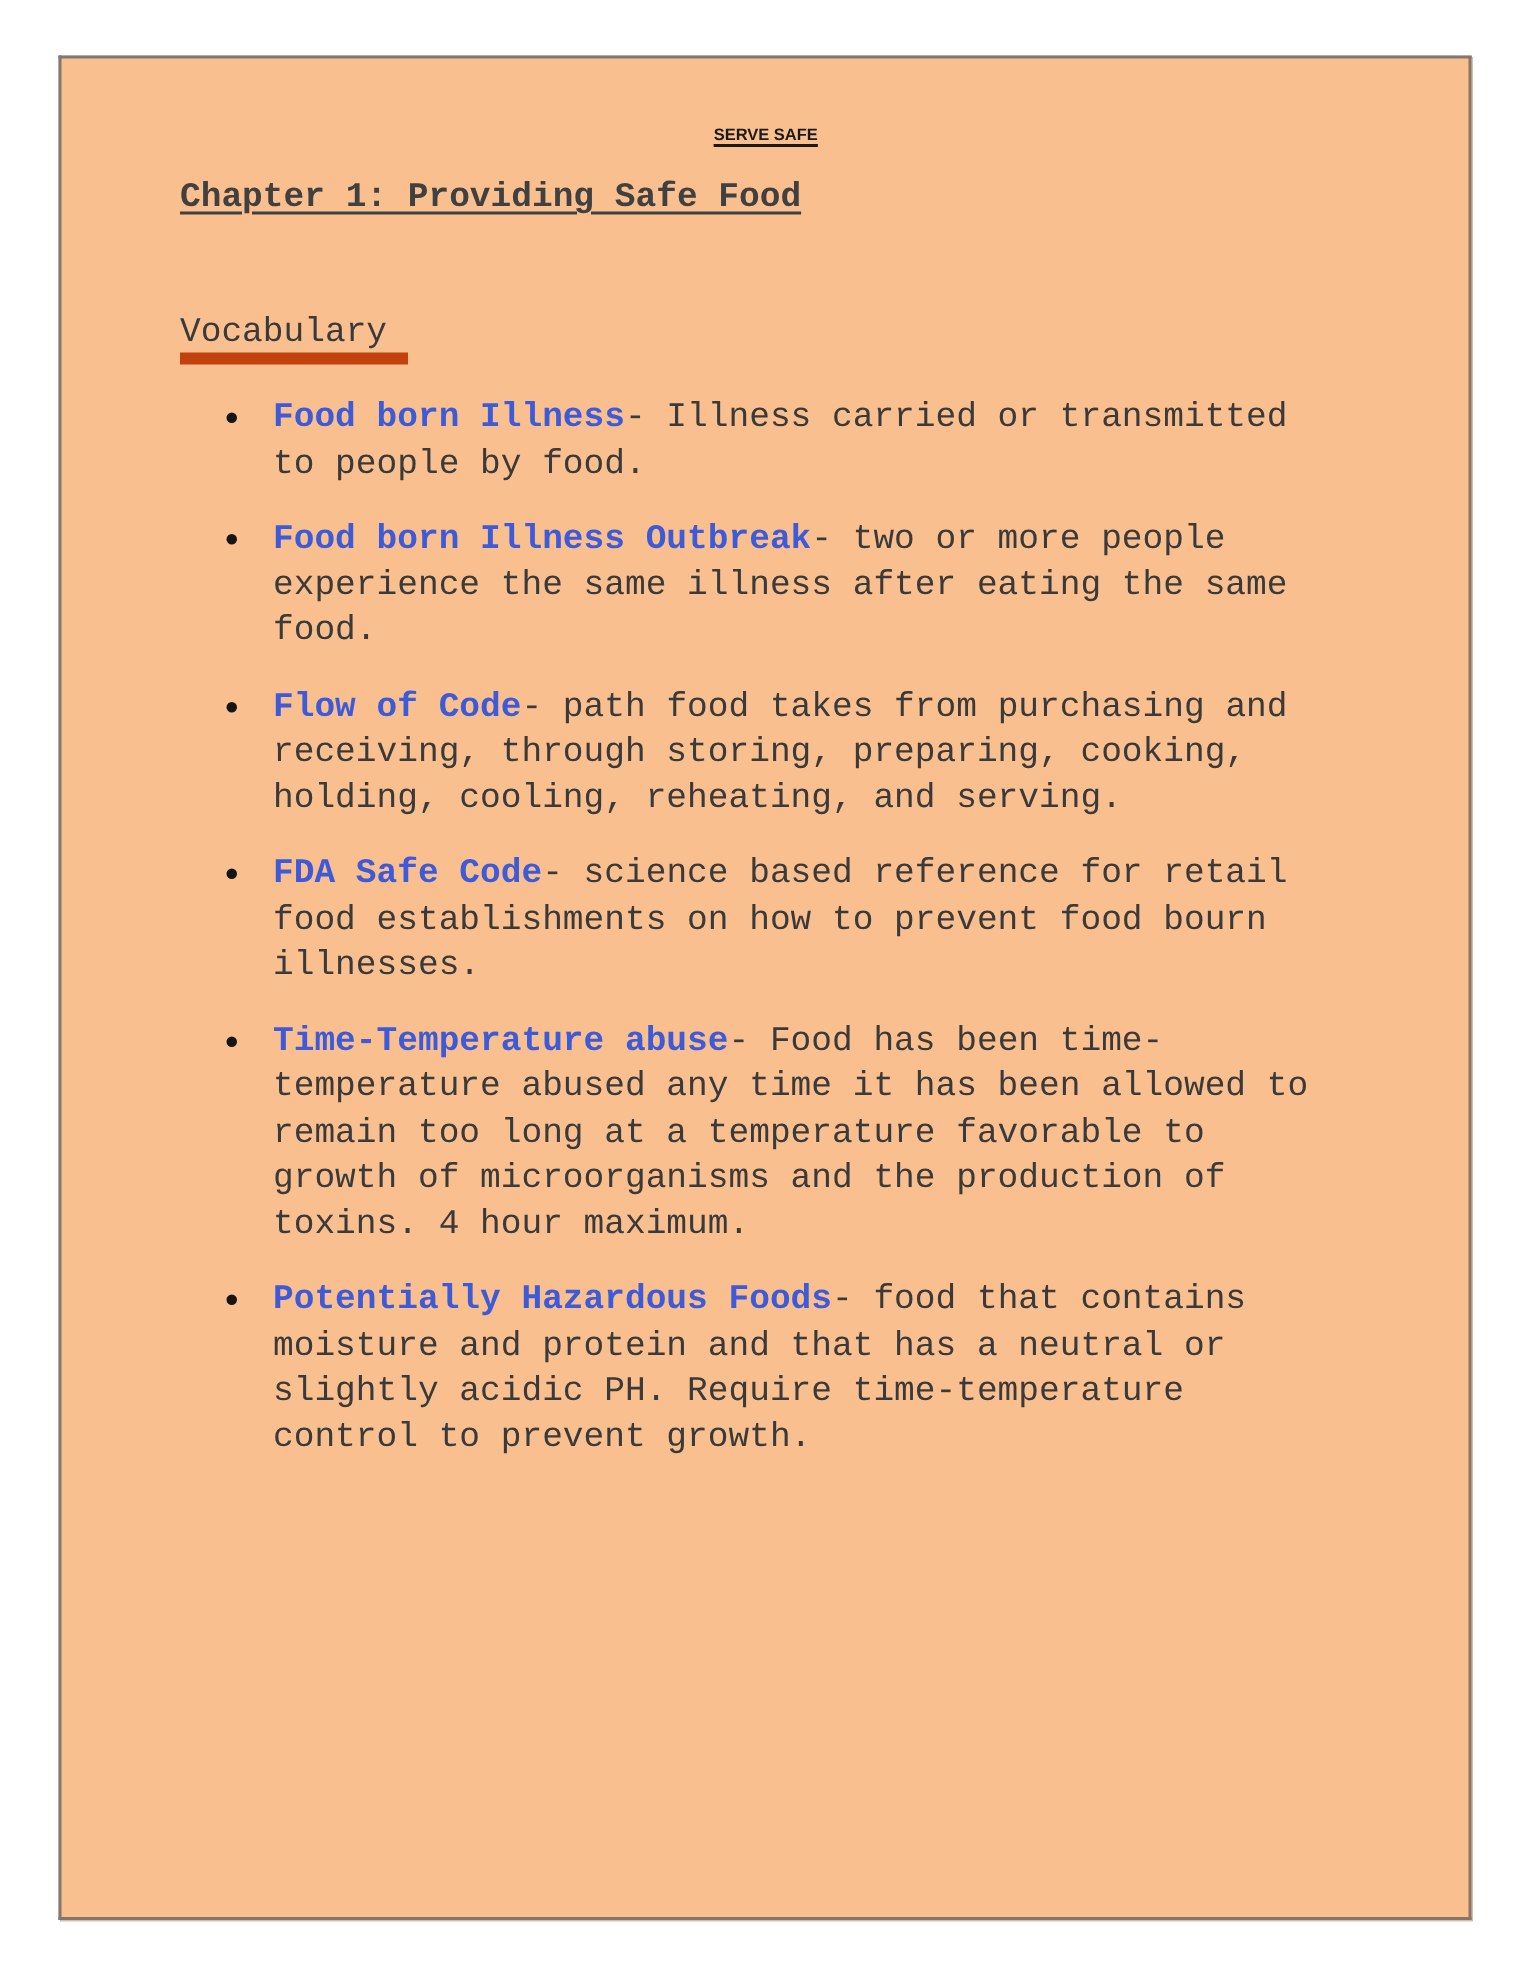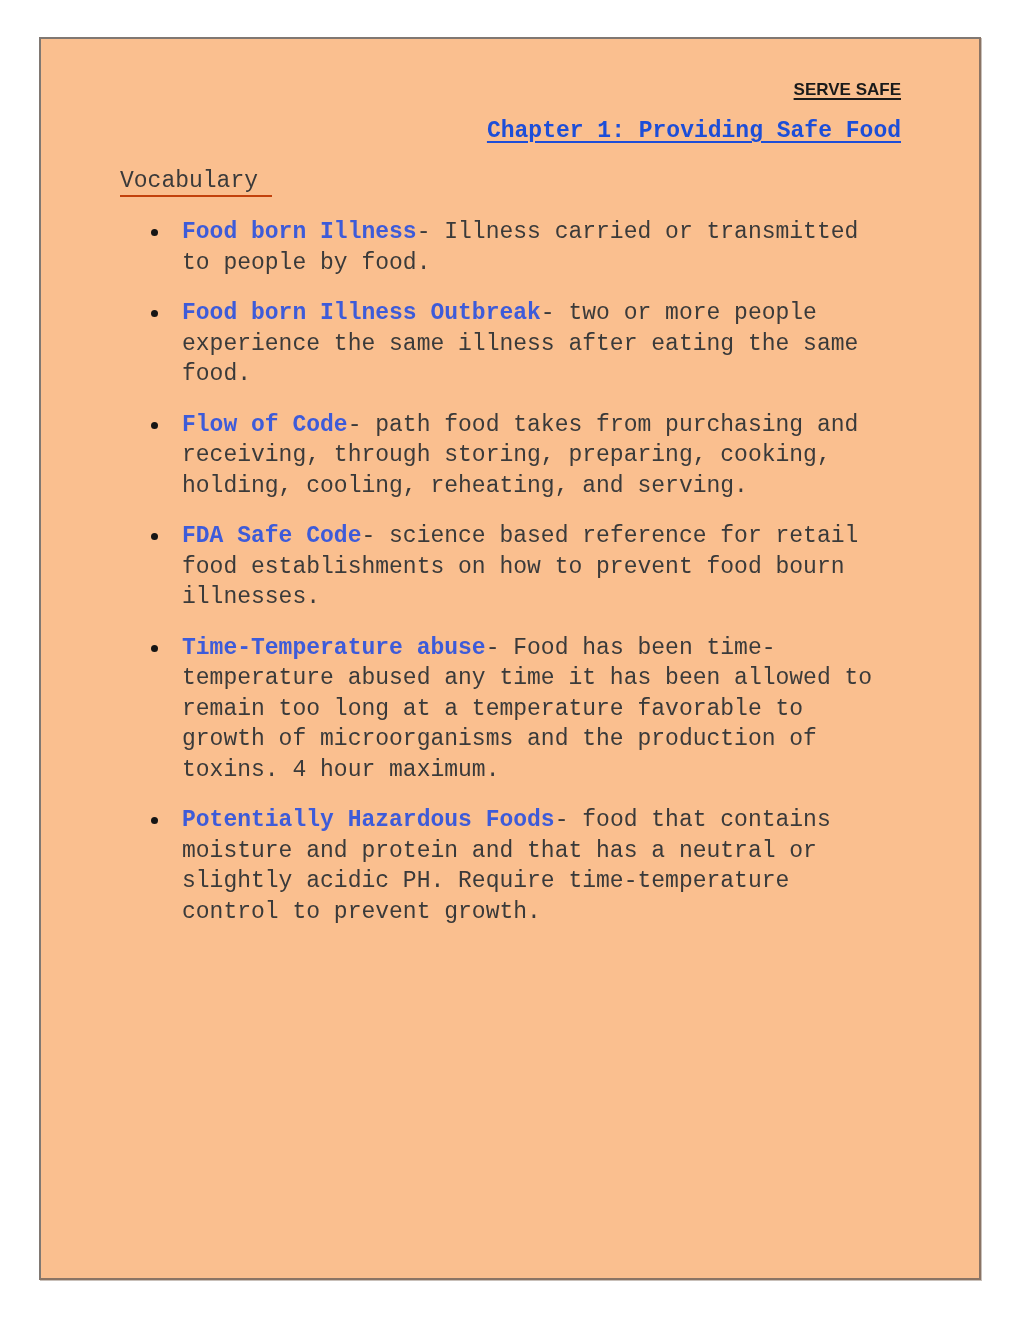--- a/index.html
+++ b/index.html
@@ -25,53 +25,53 @@
     height: 1243px;
     box-sizing: border-box;
     background: #FABF8F;
     border: 2px solid #807872;
     border-right-color: #8a7465;
     border-bottom-color: #8a7465;
     box-shadow: 1px 1px 0 rgba(100, 75, 55, 0.35);
     padding: 42px 78px 0 79px;
   }
   .doc-header {
-    text-align: right;
+    text-align: center;
     font-family: "Liberation Sans", sans-serif;
     font-weight: bold;
-    font-size: 17px;
+    font-size: 11px;
     line-height: 18px;
     color: #1a1a1a;
     text-decoration: underline;
     text-decoration-thickness: 2px;
     text-underline-offset: 3px;
   }
   .doc-title {
     margin: 18px 0 0 0;
     font-family: "Liberation Mono", "DejaVu Sans Mono", monospace;
     font-weight: bold;
     font-size: 23px;
     line-height: 28px;
-    color: #1d4ed8;
+    color: #404040;
     text-decoration: underline;
     text-decoration-thickness: 2px;
     text-underline-offset: 4px;
-    text-align: right;
   }
   .doc-subtitle {
     margin: 22px 0 0 0;
     font-size: 23px;
     font-weight: normal;
     line-height: 28px;
     color: #3a3a3a;
   }
   .doc-subtitle .u {
     display: inline-block;
     padding-right: 14px; 
-    border-bottom: 2px solid #c2410c;
+    border-bottom: 8px solid #c2410c;
+    margin-top: 40px;
   }
   ul.vocab-list {
     list-style: none;
     margin: 20px 0 0 0;
     padding: 0;
   }
   ul.vocab-list li {
     position: relative;
     padding-left: 62px;
     width: 710px;

